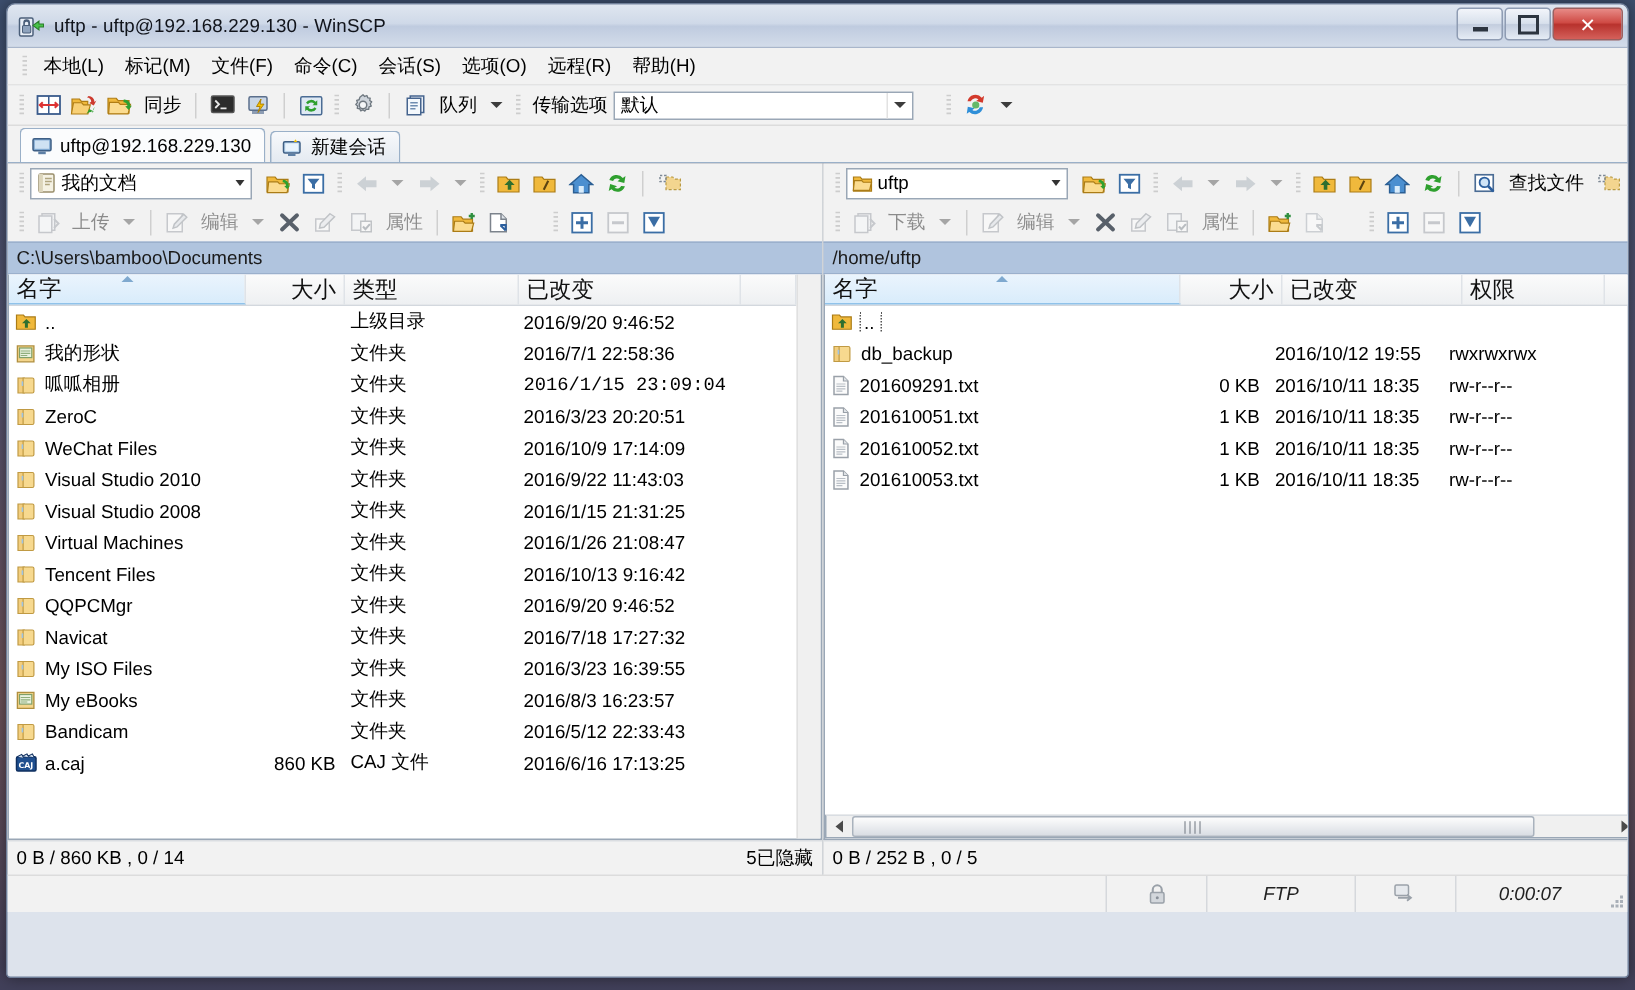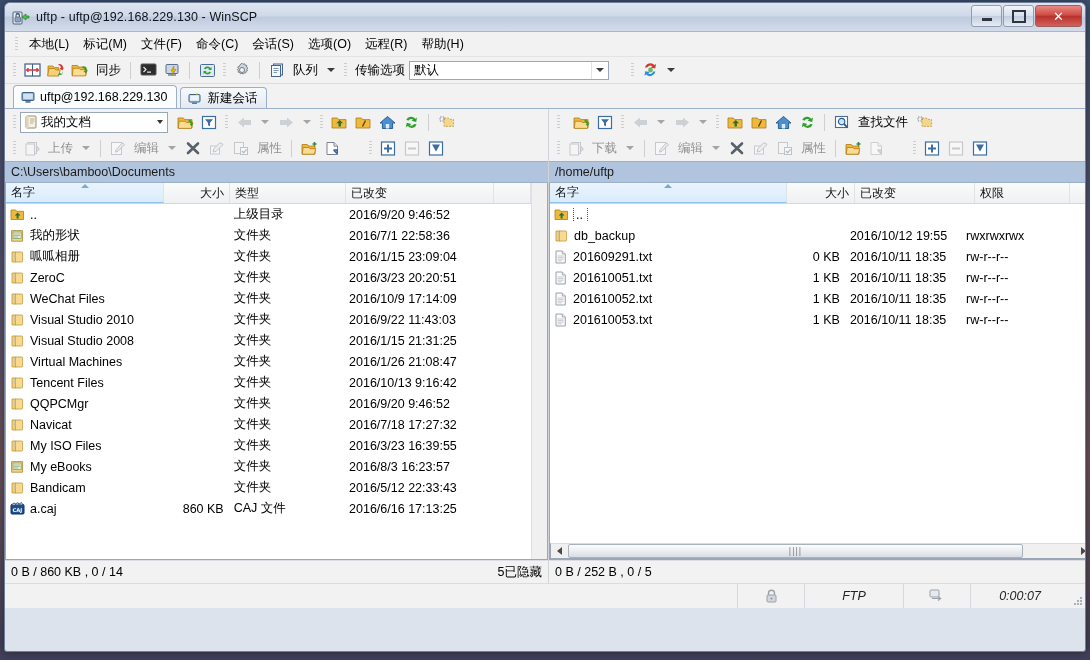--- a/index.html
+++ b/index.html
@@ -222,21 +222,21 @@
     position: relative;
     box-sizing: border-box;
   }
   .listinner { flex: 1; display: flex; flex-direction: column; min-width: 0; }
   .colhead {
     height: 20px;
     display: flex;
     background: linear-gradient(180deg,#fbfbfb,#eef0f2);
     border-bottom: 1px solid #d3d8de;
     flex: none;
-    font-size: 12px;
+    font-size: 15px;
     font-family: Liberation Serif, serif;
   }
   .colhead .ch {
     border-right: 1px solid #dfe3e8;
     display: flex; align-items: center;
     padding: 0 5px;
     box-sizing: border-box;
     position: relative;
     cursor: default;
     color: #111;
@@ -784,21 +784,21 @@
                   <div class="cell name" style="width: 158px;">
                     <span class="ic"><svg width="15" height="14" viewBox="0 0 15 14">
                         <path d="M2 2 h4.2 v10 h-4.2z" fill="#f3ce7e" stroke="#c09a43" stroke-width=".8"></path>
                         <path d="M5.4 2 h6.2 a1 1 0 0 1 1 1 v8 a1 1 0 0 1 -1 1 h-6.2z" fill="#f7d98f" stroke="#c09a43" stroke-width=".8"></path>
                         <rect x="4.4" y="4.2" width="1.1" height="3.2" rx=".4" fill="#9fc3e0"></rect>
                       </svg></span>
                     <span>呱呱相册</span>
                   </div>
                   <div class="cell num" style="width: 66px;"></div>
                   <div class="cell" style="width: 116px;">文件夹</div>
-                  <div class="cell" style="width: 148px;">2016/1/15  23:09:04</div>
+                  <div class="cell" style="width: 148px; font-family: Liberation Mono, monospace;">2016/1/15  23:09:04</div>
                   <div class="cell" style="width: 40px;"></div>
                 </div>
                 <div class="row">
                   <div class="cell name" style="width: 158px;">
                     <span class="ic"><svg width="15" height="14" viewBox="0 0 15 14">
                         <path d="M2 2 h4.2 v10 h-4.2z" fill="#f3ce7e" stroke="#c09a43" stroke-width=".8"></path>
                         <path d="M5.4 2 h6.2 a1 1 0 0 1 1 1 v8 a1 1 0 0 1 -1 1 h-6.2z" fill="#f7d98f" stroke="#c09a43" stroke-width=".8"></path>
                         <rect x="4.4" y="4.2" width="1.1" height="3.2" rx=".4" fill="#9fc3e0"></rect>
                       </svg></span>
                     <span>ZeroC</span>
@@ -974,20 +974,32 @@
         <div class="pane-status">
           <span>0 B / 860 KB , 0 / 14</span>
           <span>5已隐藏</span>
         </div>
       </div>
 
       <div class="pane right">
 
         <div class="pane-toolbar1">
           <span class="grip"></span>
+          <div class="pathcombo">
+            <span class="ic" style="margin-left:3px">
+              <svg width="14" height="13" viewBox="0 0 14 13">
+                <path d="M1 2 h4.5 l1.1 1.4 h6.4 v8h-12z" fill="#f0b93c" stroke="#ab7c16" stroke-width=".8"></path>
+                <path d="M1.6 4.4 h4.9 l1 1.1 h5.5 l-1.3 5.4h-10.8z" fill="#fbdc90" stroke="#ab7c16" stroke-width=".8"></path>
+              </svg>
+            </span>
+            <span class="pc-label">uftp</span>
+            <span class="pc-arrow">
+              <span style="width:0;height:0;border-left:3.5px solid transparent;border-right:3.5px solid transparent;border-top:4px solid #333;"></span>
+            </span>
+          </div>
 
           <div class="tb-btn" style="margin-left:5px">
             <span class="ic">
               <svg width="17" height="15" viewBox="0 0 17 15">
                 <path d="M1 3 h5.4 l1.3 1.6 h7.3 v8.4 h-14z" fill="#f0b93c" stroke="#ab7c16" stroke-width=".8"></path>
                 <path d="M2.1 6.2 h6 l1.2 1.3 h6.6 l-1.6 5.9 h-13z" fill="#fbdc90" stroke="#ab7c16" stroke-width=".8"></path>
                 <path d="M11.6 4.8 a3.6 3.6 0 0 1 3.8 4.2 l1-.4 l-1.9 2.6 l-2-2.2 l1.2-.2 a2.2 2.2 0 0 0 -2.3 -2.3z" fill="#2fa02f"></path>
               </svg>
             </span>
           </div>

